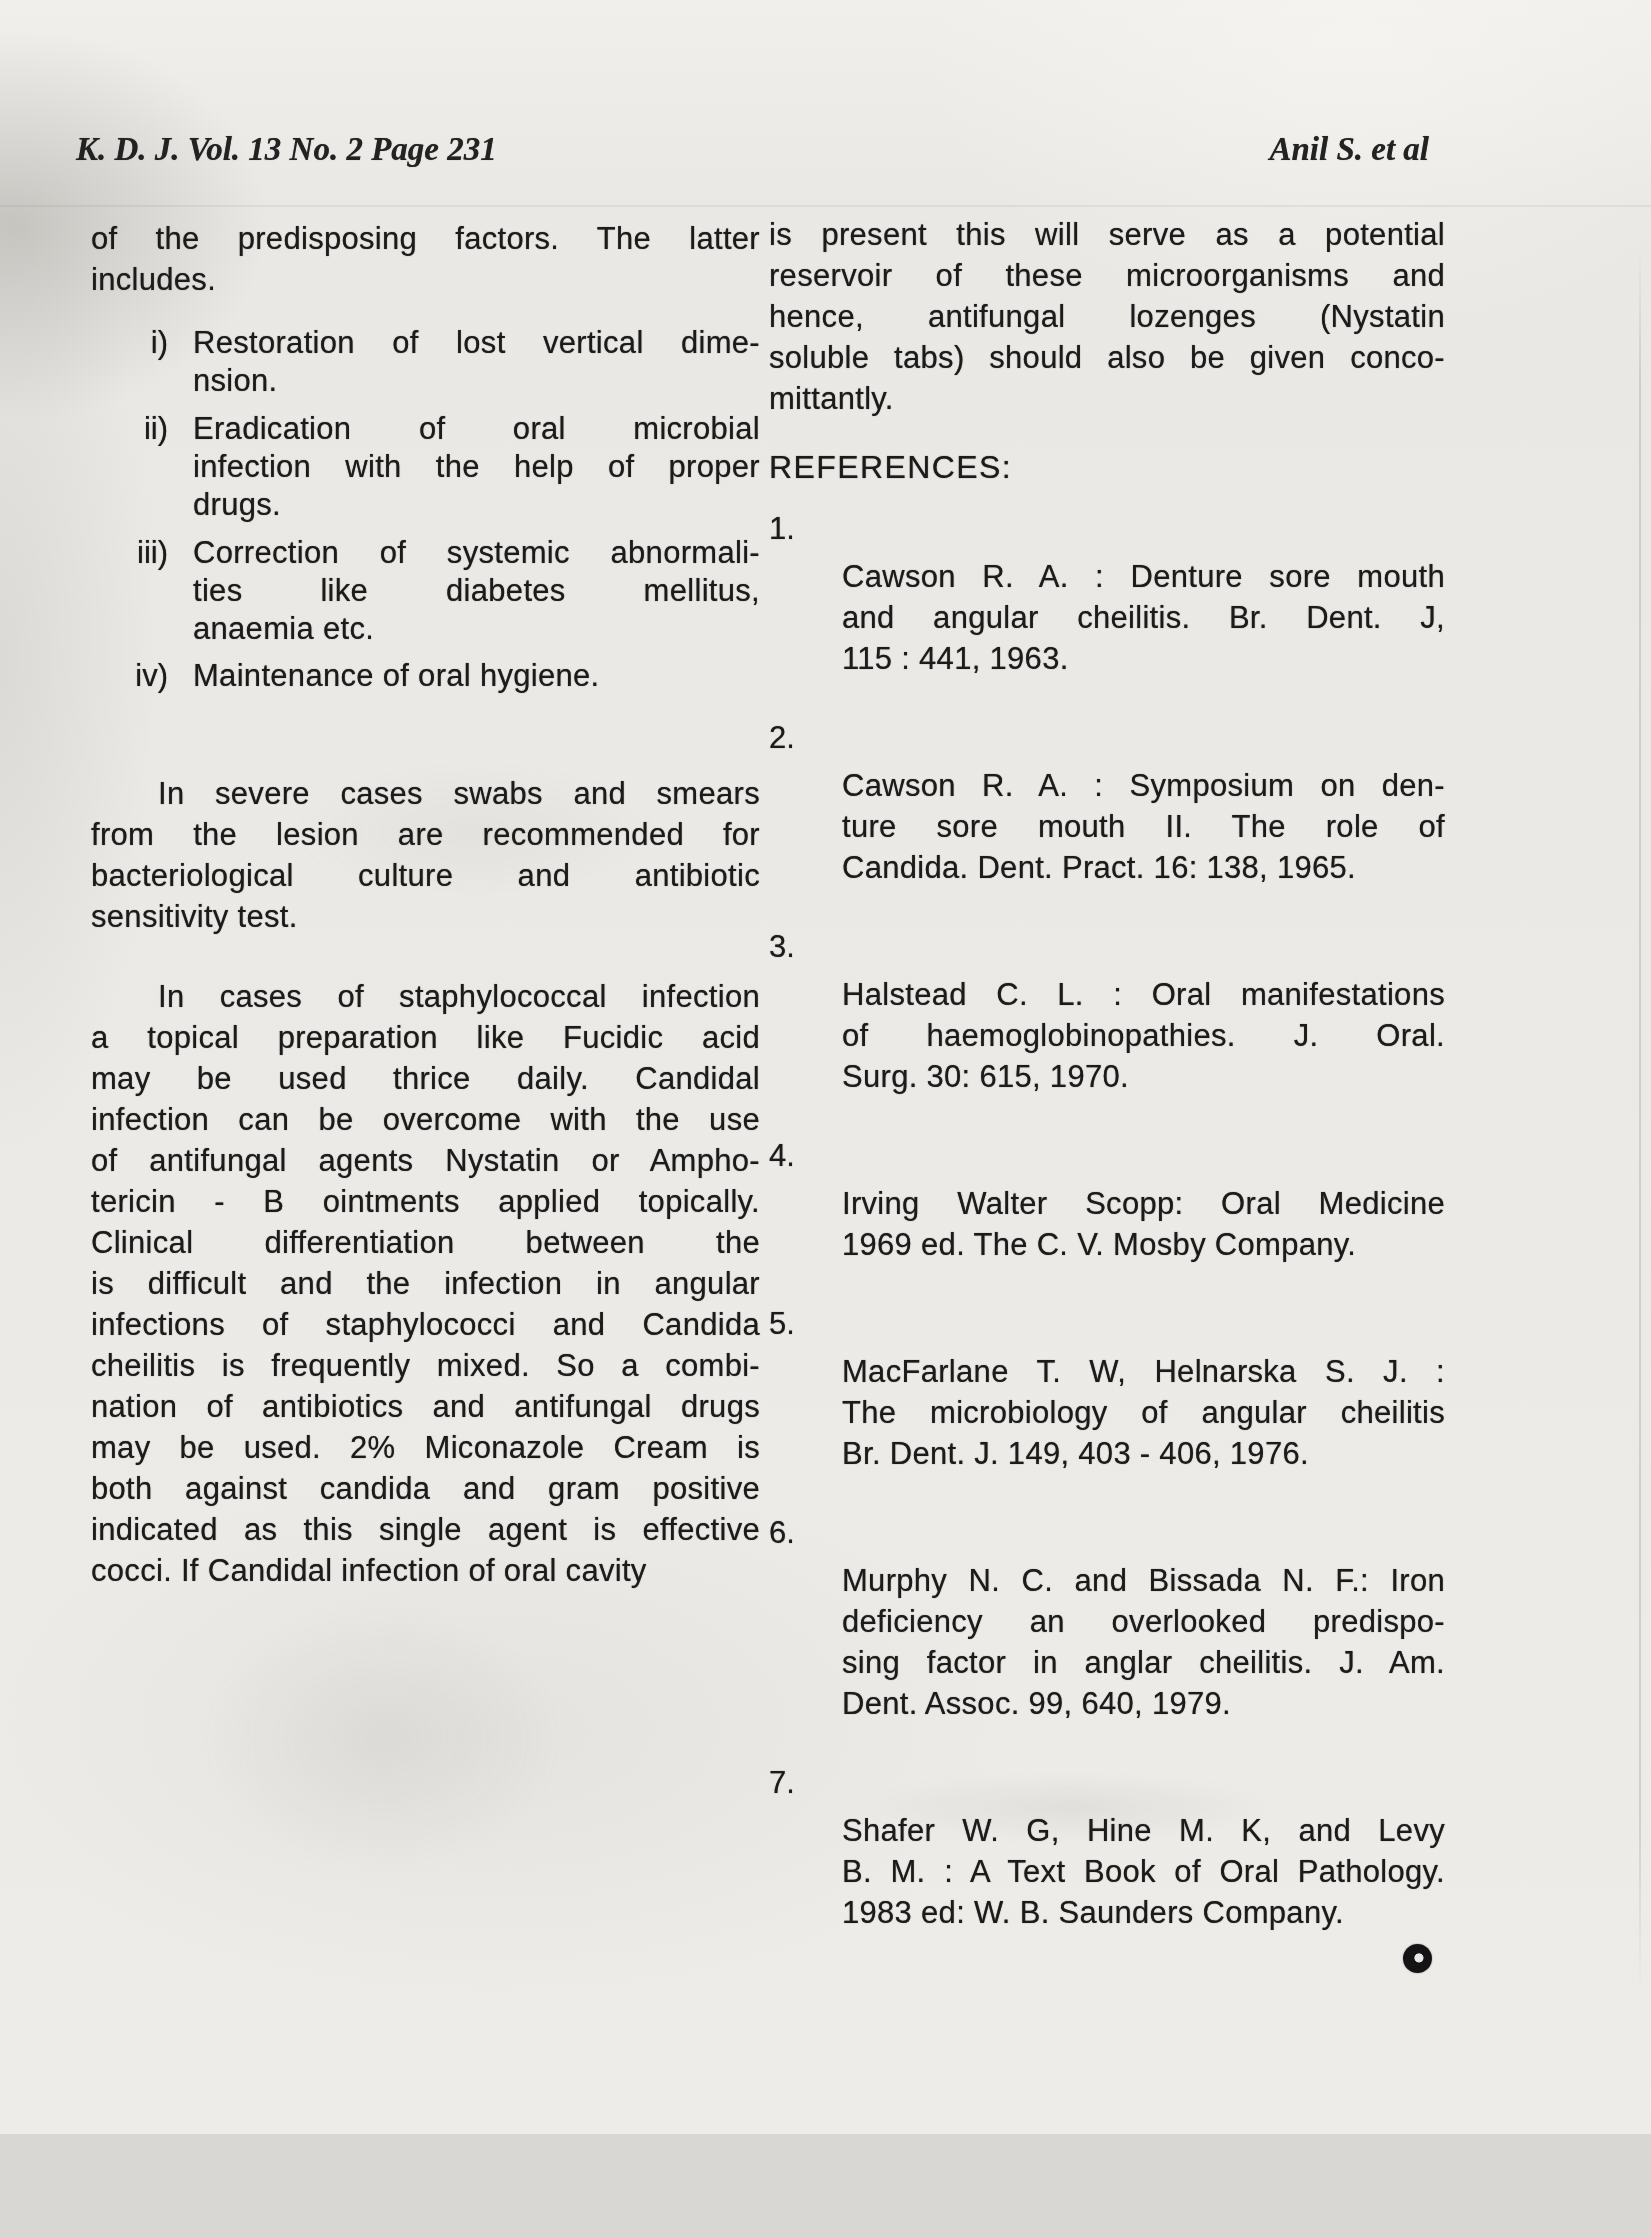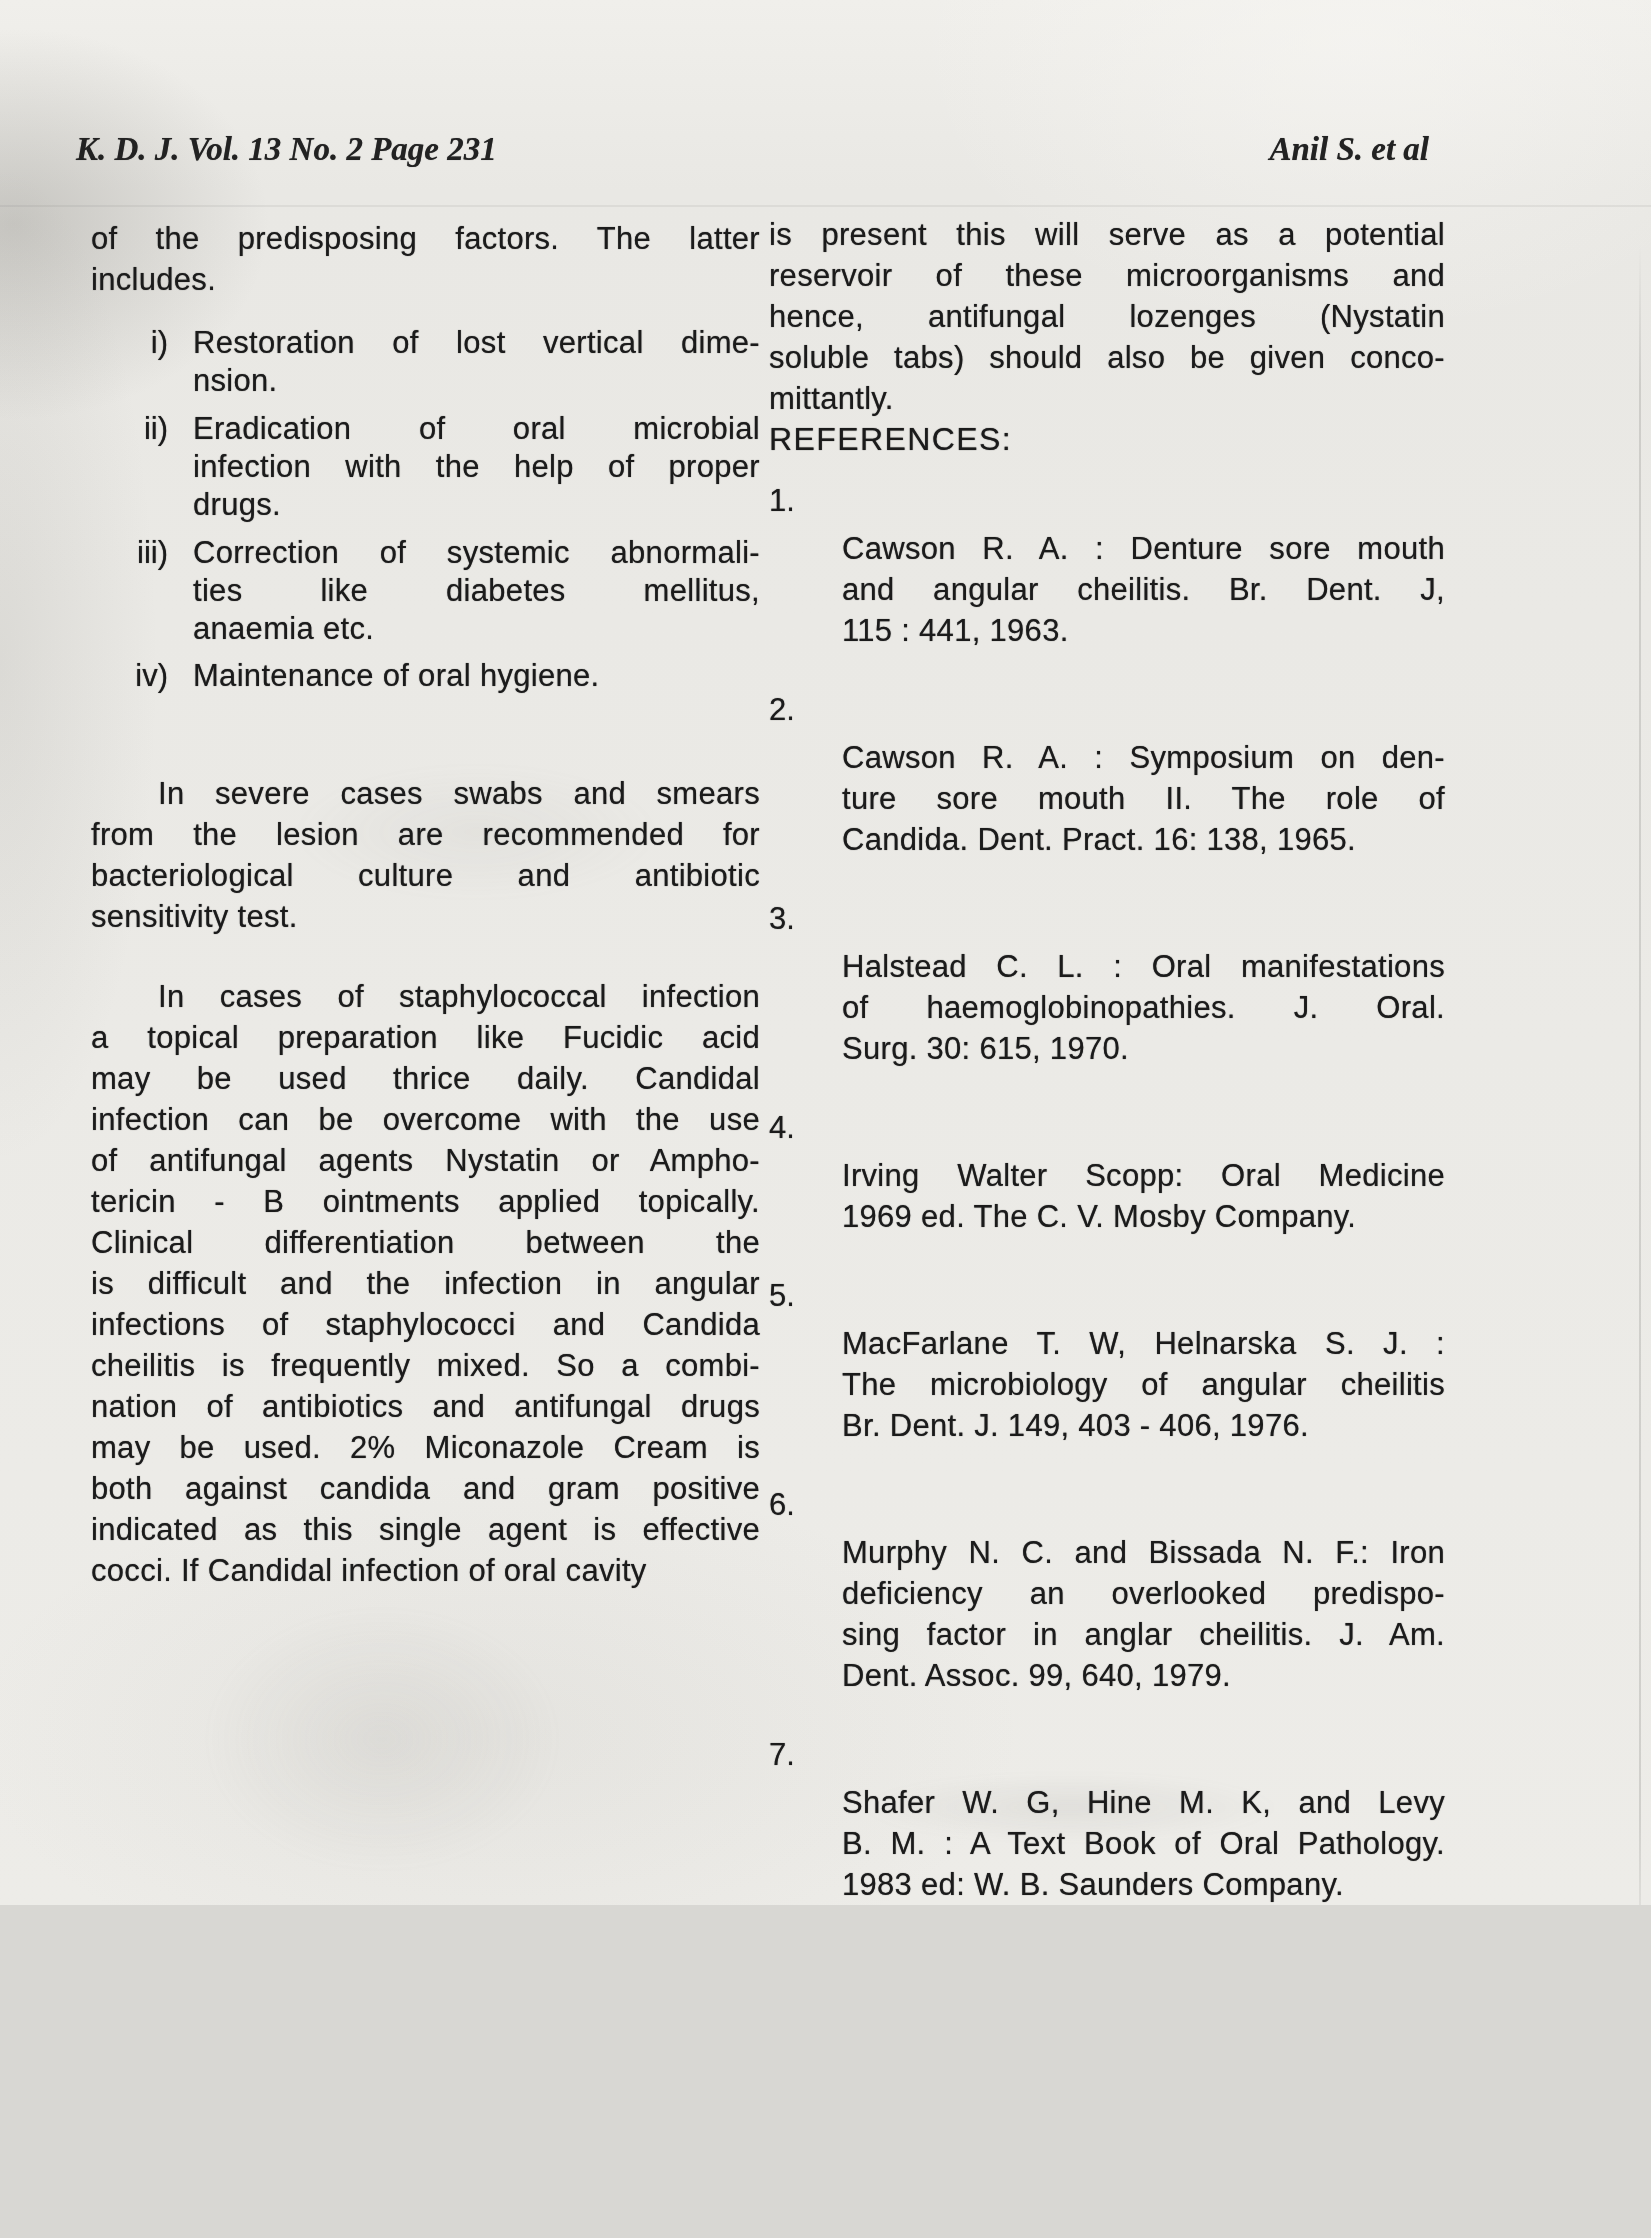--- a/index.html
+++ b/index.html
@@ -1,18 +1,18 @@
 <!DOCTYPE html>
 <html style="font-size:11.2px"><head>
 <meta charset="utf-8">
 <style>
   html,body { margin:0; padding:0; background:#d8d7d3; }
   .page {
     position:relative;
-    width:1652px; height:1905px;
+    width:1652px; height:2134px;
     overflow:hidden;
     background-color:#ebeae6;
     background-image:
       radial-gradient(ellipse 364px 280px at 14px 224px, rgba(120,118,112,0.30), transparent 70%),
       radial-gradient(ellipse 210px 664px at 0px 664px, rgba(140,138,132,0.16), transparent 75%),
       radial-gradient(ellipse 734px 364px at 30% 1734px, rgba(158,156,150,0.10), transparent 72%),
       radial-gradient(ellipse 629px 420px at 82% 42px, rgba(248,247,244,0.55), transparent 70%),
       linear-gradient(180deg, #f0efeb 0%, #e9e8e4 10%, #ebeae6 55%, #edece8 100%);
     font-family:"Liberation Sans","DejaVu Sans",sans-serif;
     color:#1b1b1b;
@@ -62,21 +62,21 @@
   
   .list-item { display:flex; }
   .list-item + .list-item { margin-top:9.8px; }
   .list-marker { flex:0 0 102px; text-align:right; padding-right:25px; box-sizing:border-box;
     line-height:38px; text-shadow:0 0 1px rgba(28,28,28,0.72); }
   .item-lines { flex:1 1 auto; min-width:0; }
   .item-lines .line { line-height:38px; }
 
   
   .ref-heading {
-    font-size:32px; line-height:41px; letter-spacing:1.4px;
+    margin-top:28px; font-size:32px; line-height:41px; letter-spacing:1.4px;
     text-shadow:0 0 1.1px rgba(28,28,28,0.8);
   }
   .refs { margin-top:19.6px; }
   .ref { display:flex; }
   .ref + .ref { margin-top:38px; }
   .ref-num { flex:0 0 73px; line-height:41px; text-shadow:0 0 1px rgba(28,28,28,0.72); }
   .ref-lines { flex:1 1 auto; min-width:0;margin-top:48px; }
   .ref-lines .line { line-height:41px; }
 
   .end-dot {

